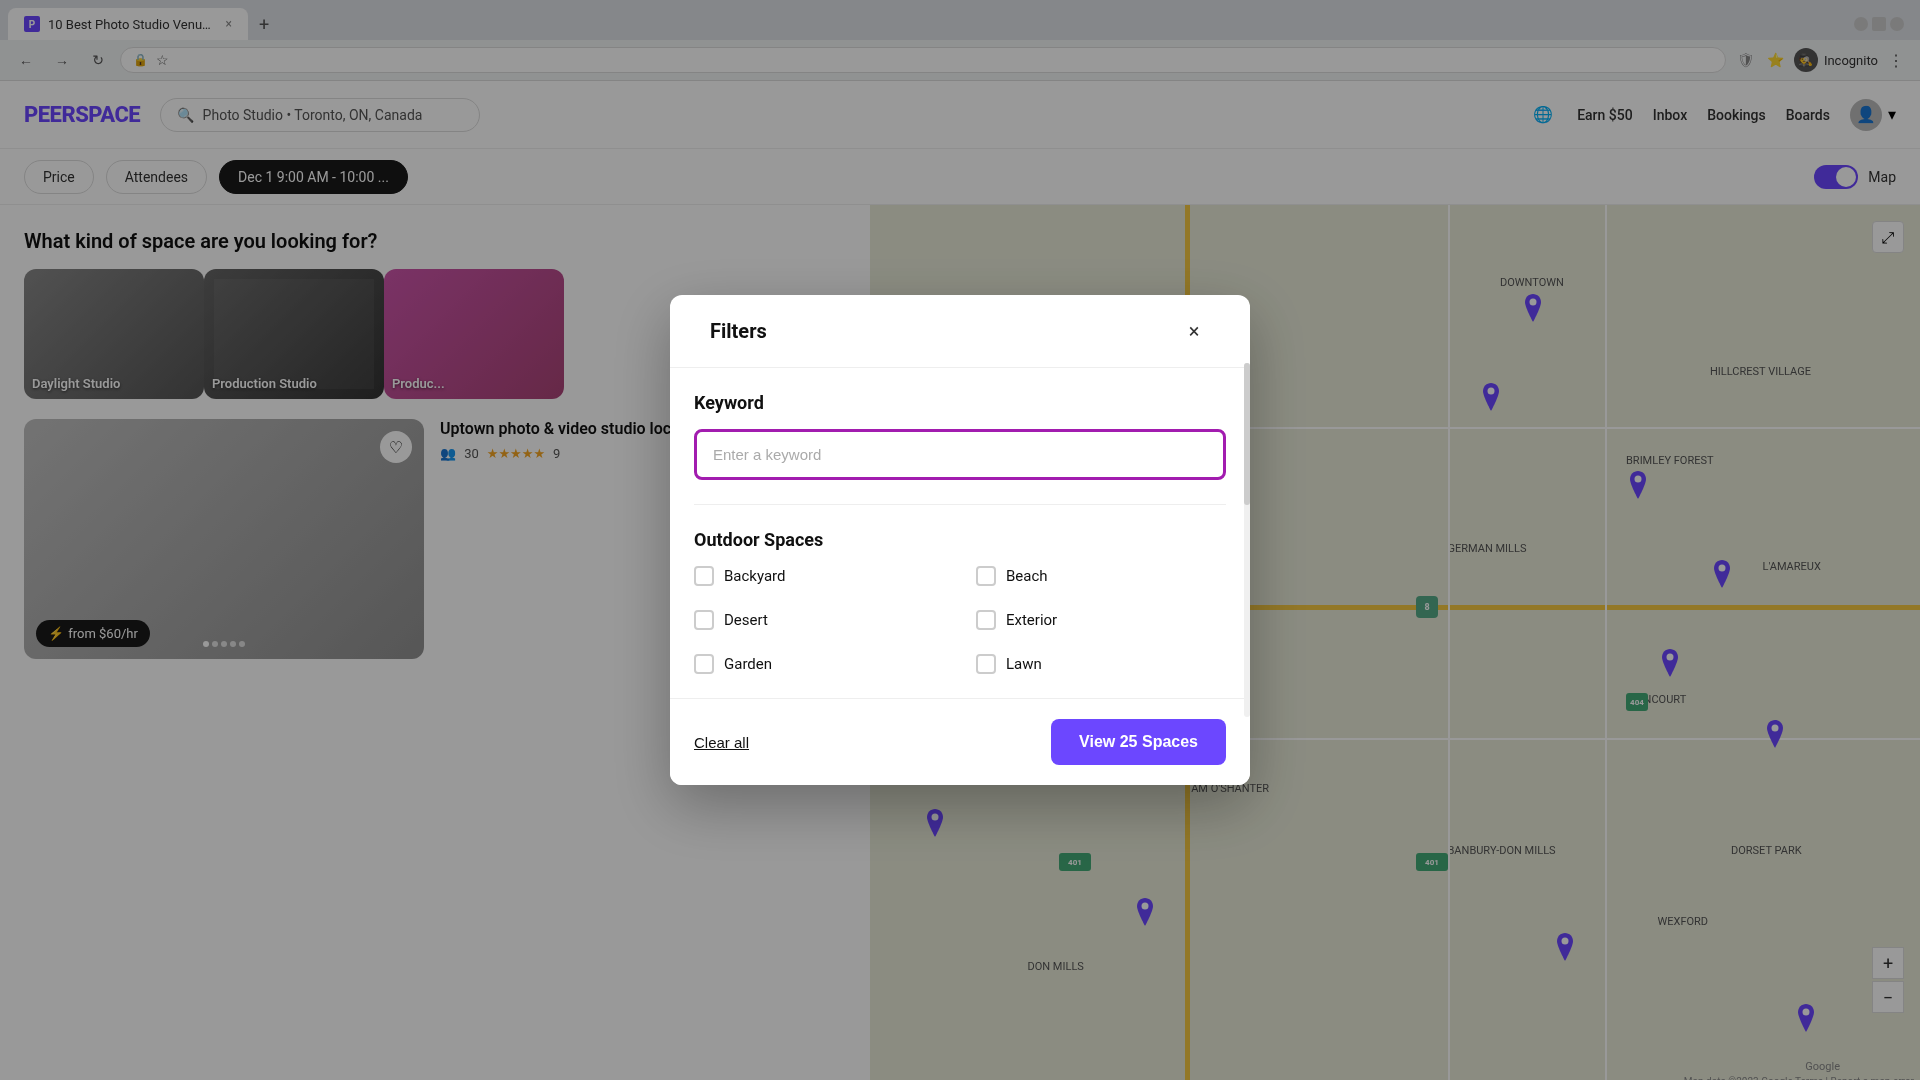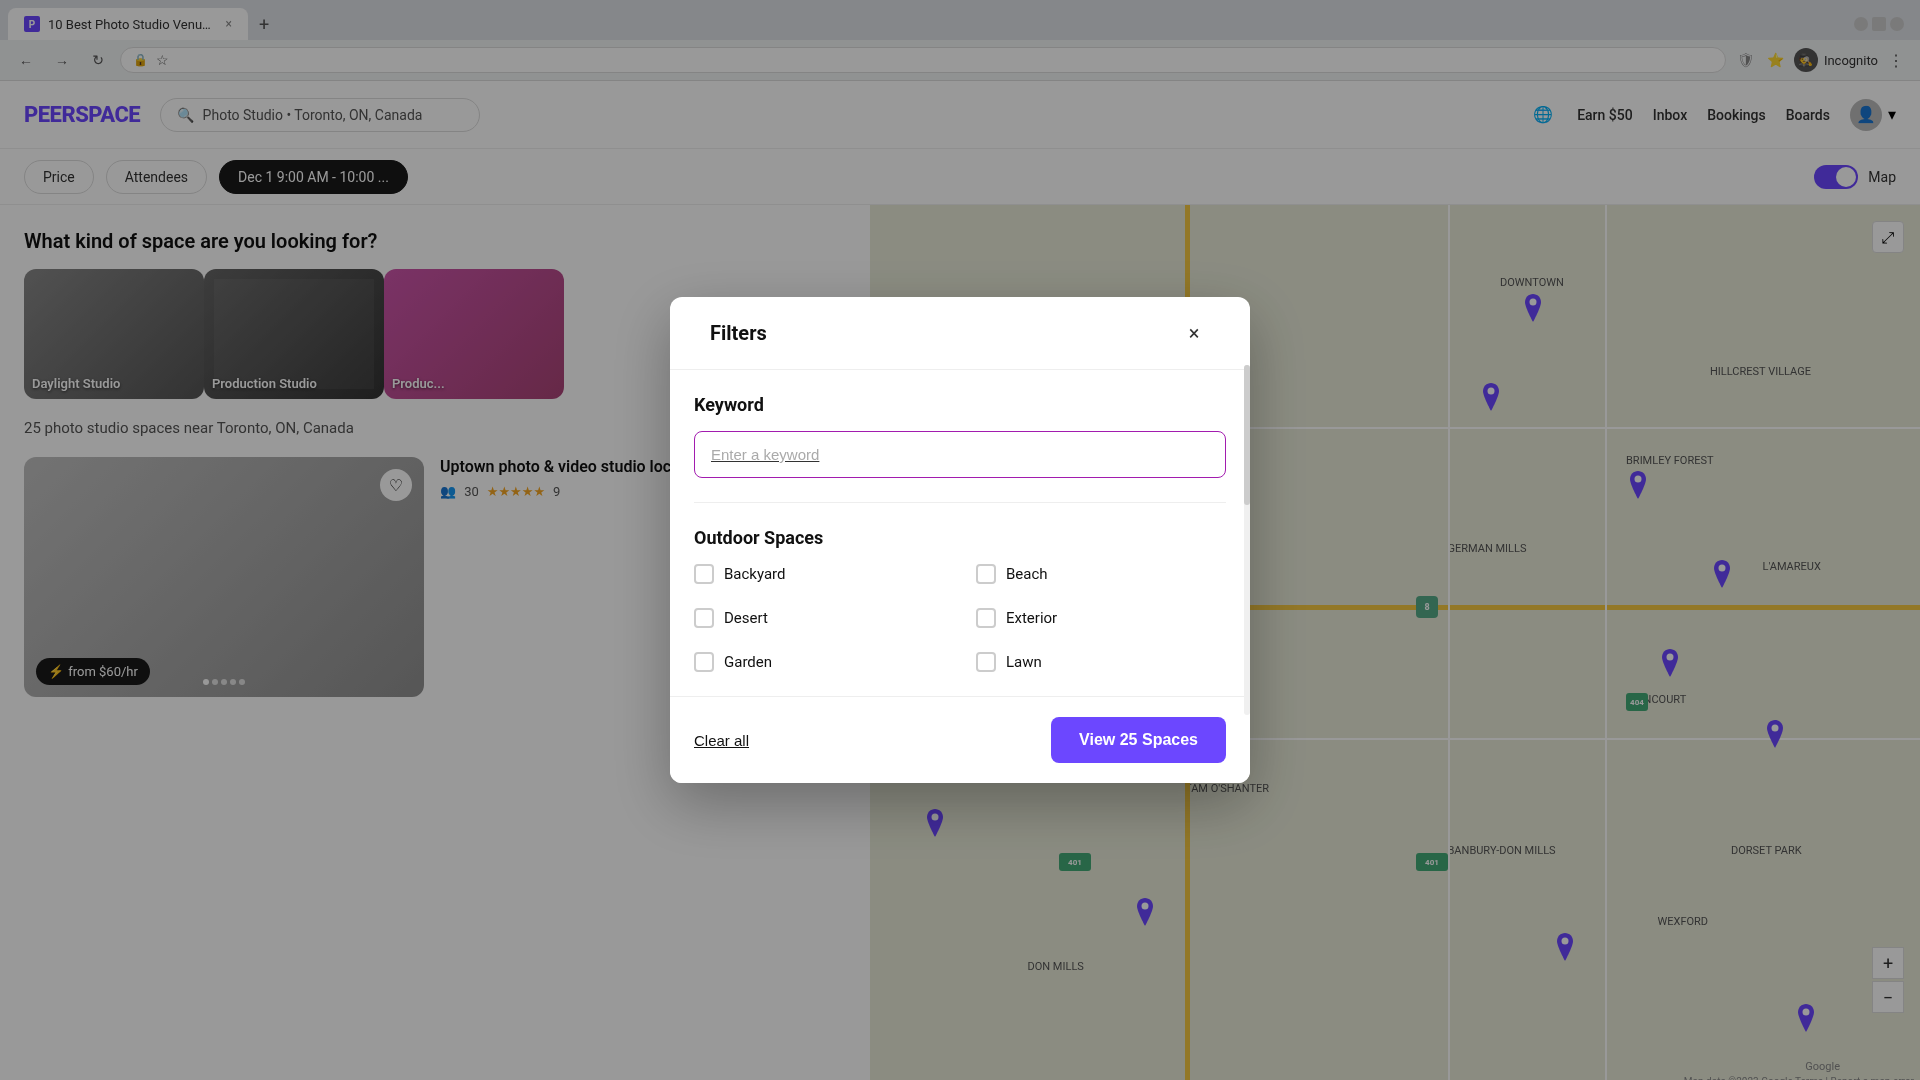--- a/index.html
+++ b/index.html
@@ -82,21 +82,21 @@
     .modal-header { display: flex; align-items: center; justify-content: space-between; padding: 20px 40px; border-bottom: 1px solid #eee; }
     .modal-title { font-size: 20px; font-weight: 700; color: #111; }
     .modal-close { width: 32px; height: 32px; display: flex; align-items: center; justify-content: center; cursor: pointer; font-size: 20px; color: #333; border-radius: 50%; }
     .modal-body { padding: 24px; max-height: 420px; overflow-y: auto; }
     .modal-footer { padding: 20px 24px; border-top: 1px solid #eee; display: flex; align-items: center; justify-content: space-between; background: white; }
     .clear-all-btn { font-size: 15px; color: #111; text-decoration: underline; cursor: pointer; background: none; border: none; }
     .view-spaces-btn { background: #6c47ff; color: white; border: none; padding: 14px 28px; border-radius: 8px; font-size: 16px; font-weight: 600; cursor: pointer; }
 
     
     .section-label { font-size: 18px; font-weight: 700; color: #111; margin-bottom: 16px; }
-    .keyword-input { width: 100%; border: 1px solid #a21caf; border-radius: 8px; padding: 14px 16px; font-size: 15px; color: #333; outline: none; text-decoration: underline; }
+    .keyword-input { width: 100%; border: 3px solid #a21caf; border-radius: 8px; padding: 14px 16px; font-size: 15px; color: #333; outline: none; }
     .keyword-input::placeholder { color: #aaa; }
     .section-divider { height: 1px; background: #eee; margin: 24px 0; }
 
     
     .outdoor-section { }
     .checkbox-grid { display: grid; grid-template-columns: 1fr 1fr; gap: 24px 32px; margin-top: 12px; }
     .checkbox-item { display: flex; align-items: center; gap: 10px; cursor: pointer; }
     .checkbox-box { width: 20px; height: 20px; border: 2px solid #ccc; border-radius: 4px; flex-shrink: 0; background: white; }
     .checkbox-label { font-size: 15px; color: #111; }
 
@@ -192,21 +192,20 @@
         <span class="space-card-label">Daylight Studio</span>
       </div>
       <div class="space-card-sm" style="background:linear-gradient(135deg,#666,#333);position:relative;">
         <div style="position:absolute;top:10px;left:10px;right:10px;bottom:10px;background:rgba(255,255,255,0.05);"></div>
         <span class="space-card-label">Production Studio</span>
       </div>
       <div class="space-card-sm" style="background:linear-gradient(135deg,#c5a,#a47);">
         <span class="space-card-label">Produc...</span>
       </div>
     </div>
-    <p class="spaces-count">25 photo studio spaces near Toronto, ON, Canada</p>
 
     <div class="listing-card">
       <div class="listing-img">
         <div class="listing-img-placeholder" style="background:linear-gradient(135deg,#c0c0c0,#909090);"></div>
         <div class="heart-btn">
           <span>♡</span>
         </div>
         <div class="dots">
           <div class="dot active"></div>
             <div class="dot"></div>

